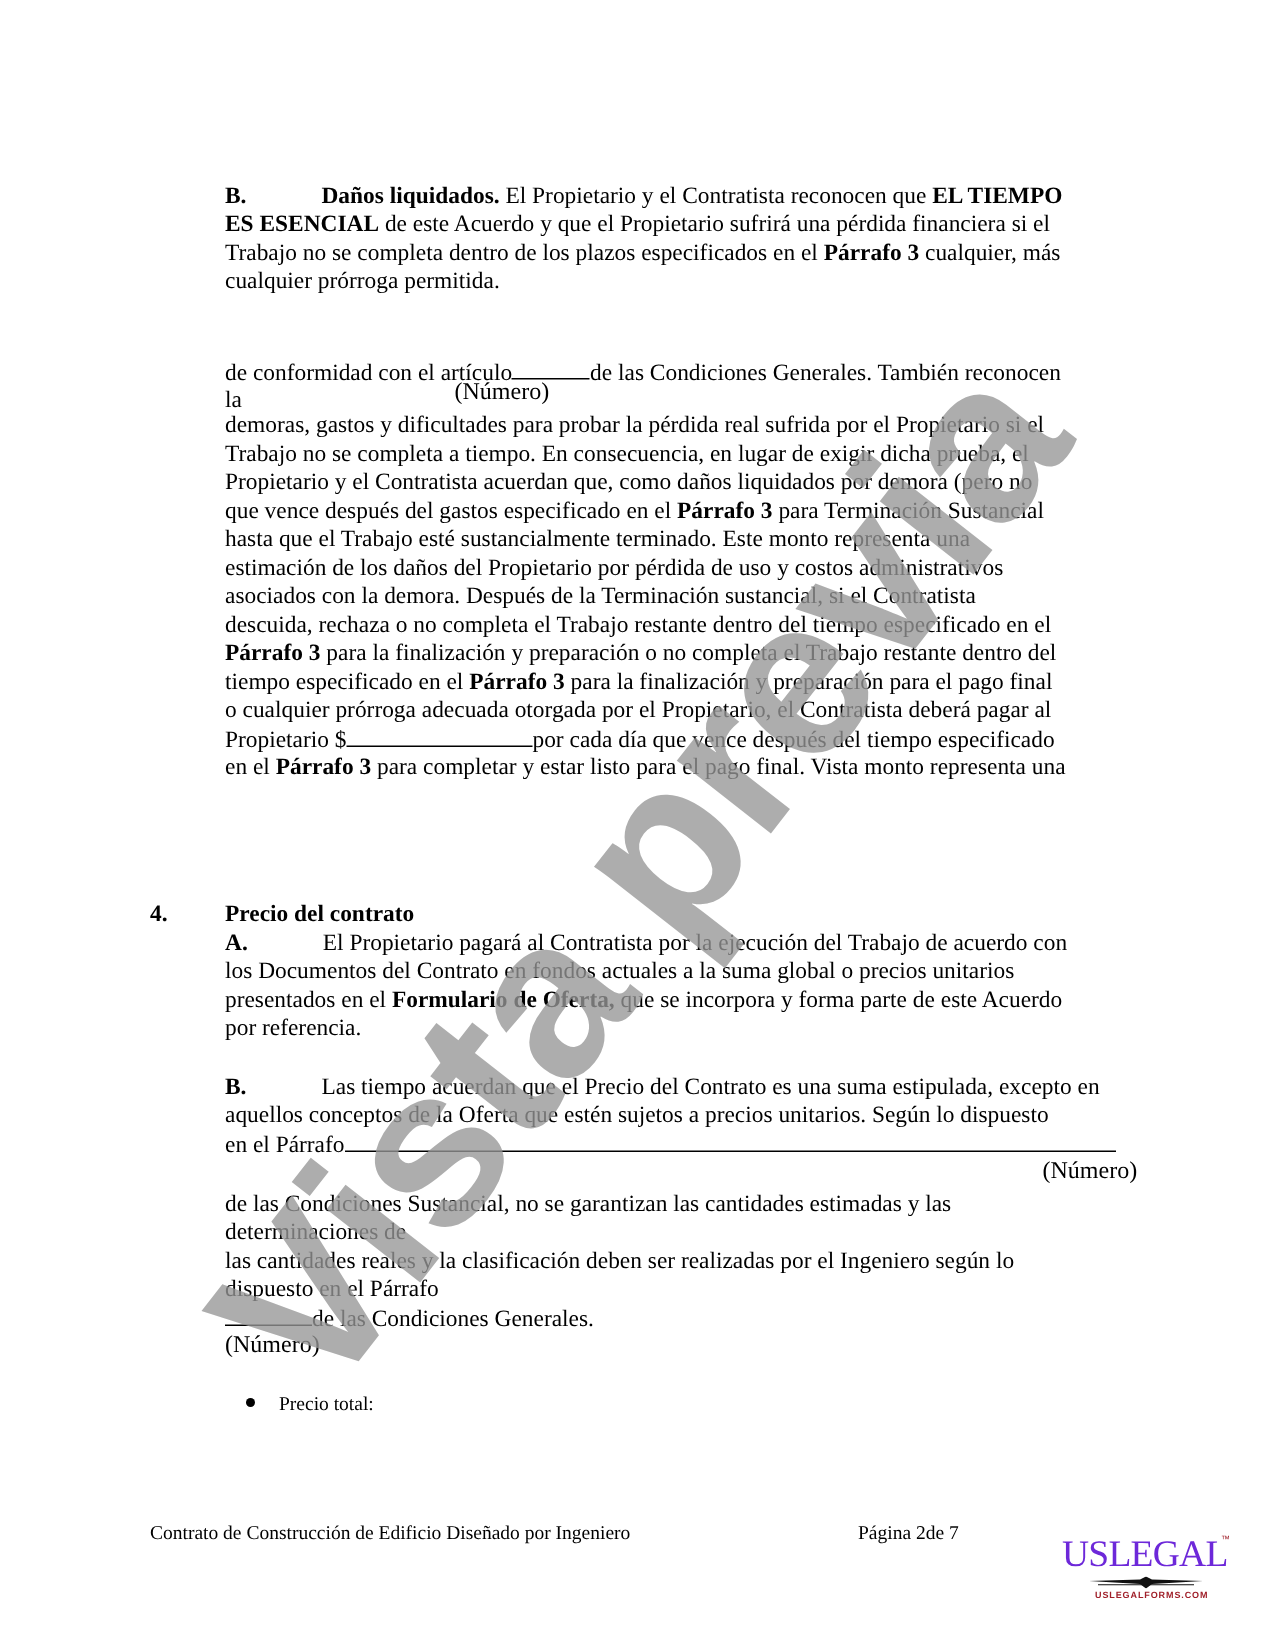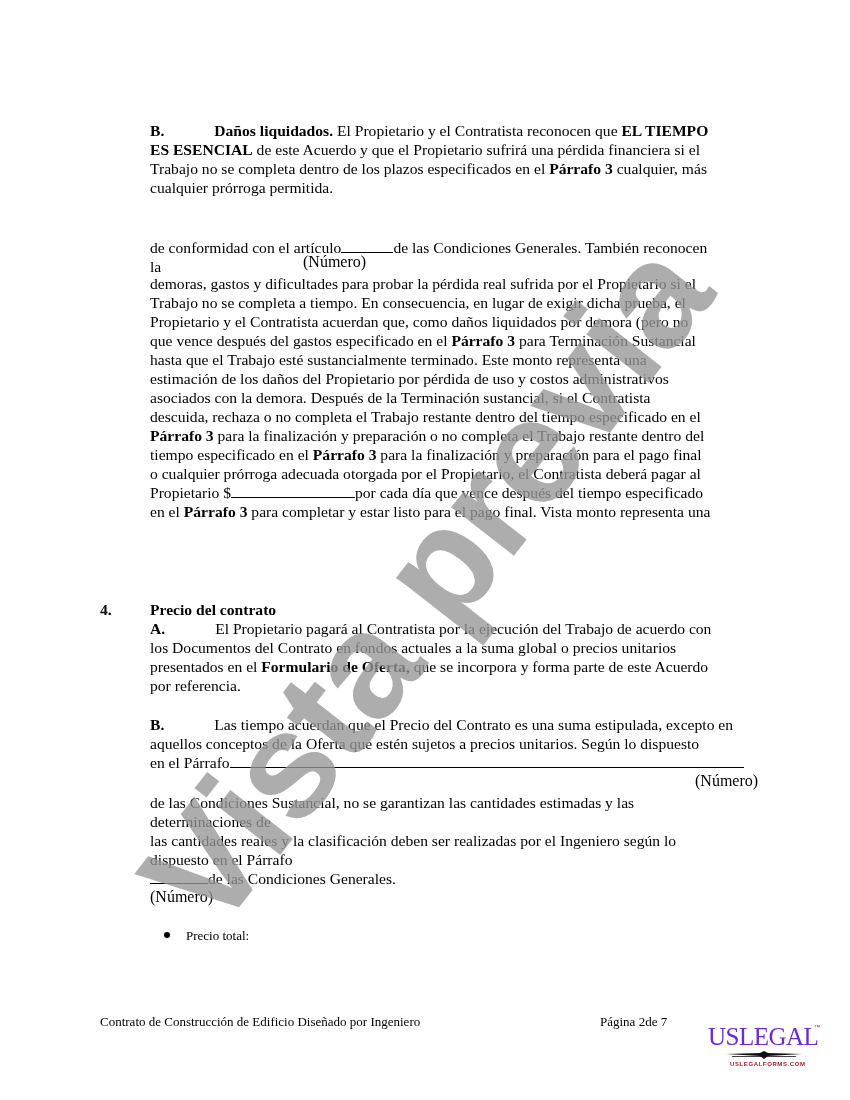--- a/index.html
+++ b/index.html
@@ -91,21 +91,21 @@
     <span class="line">dispuesto en el Párrafo</span>
     <span class="line"><span class="u" style="width:58px;"></span><span>de las Condiciones Generales.</span></span>
   </div>
   <div class="num-label" style="left:150px; top:890px;">(Número)</div>
 
   <div class="bullet" style="top:926px;">
     <span class="dot"></span><span>Precio total:</span>
   </div>
 
   <div class="footer" style="left:100px;">Contrato de Construcción de Edificio Diseñado por Ingeniero</div>
-  <div class="footer" style="left:600px;">Página 2de 7</div>
+  <div class="footer" style="left:572px;">Página 2de 7</div>
 
   <div class="logo">
     <span class="brand">USLEGAL</span>
     <span class="tm">™</span>
     <svg class="eagle" viewBox="0 0 76 8">
       <path d="M0 3 L34 2 L38 0 L42 2 L76 3 L42 5 L38 8 L34 5 Z" fill="#111"></path>
       <line x1="6" y1="5.5" x2="70" y2="5.5" stroke="#111" stroke-width="0.8"></line>
     </svg>
     <span class="site">USLEGALFORMS.COM</span>
   </div>

